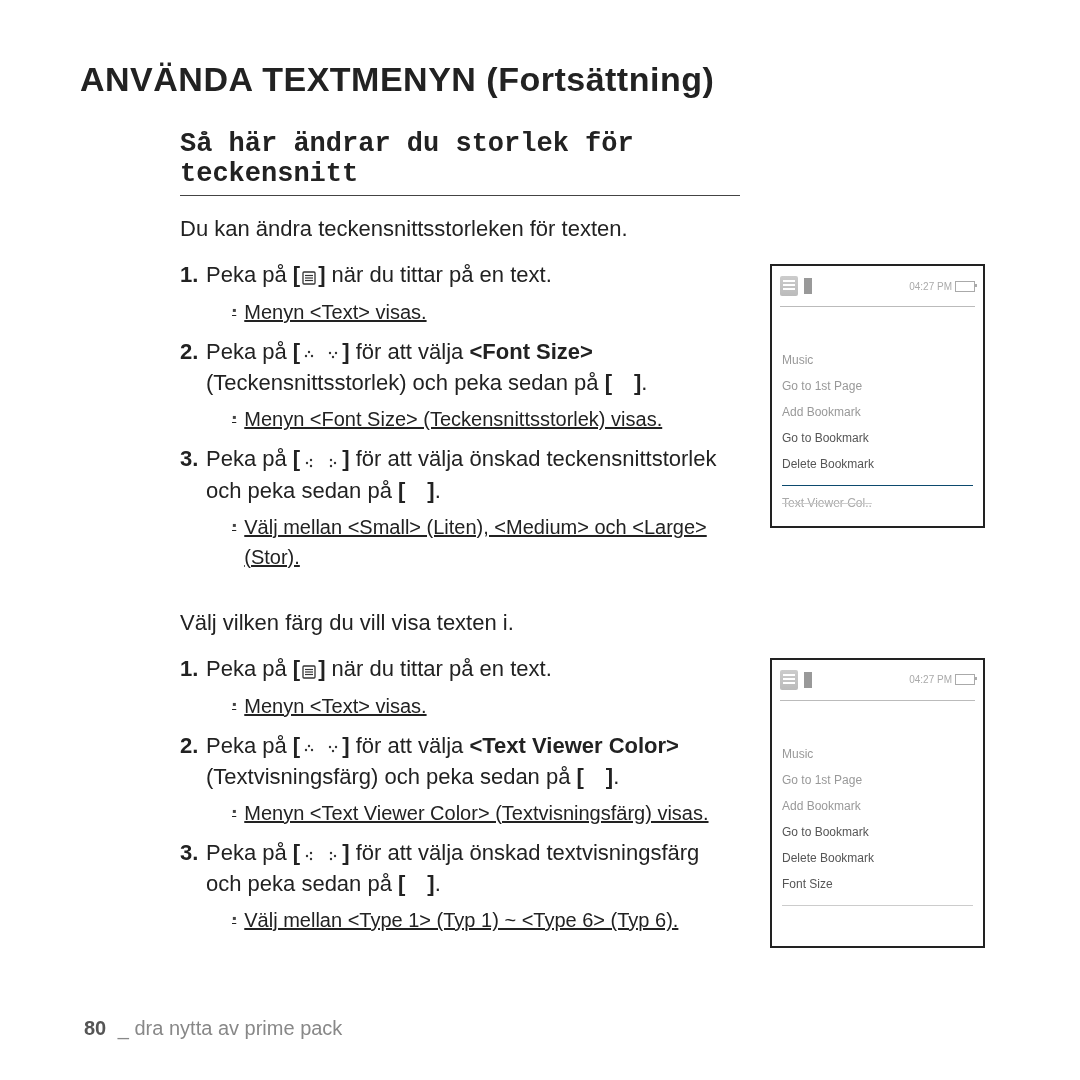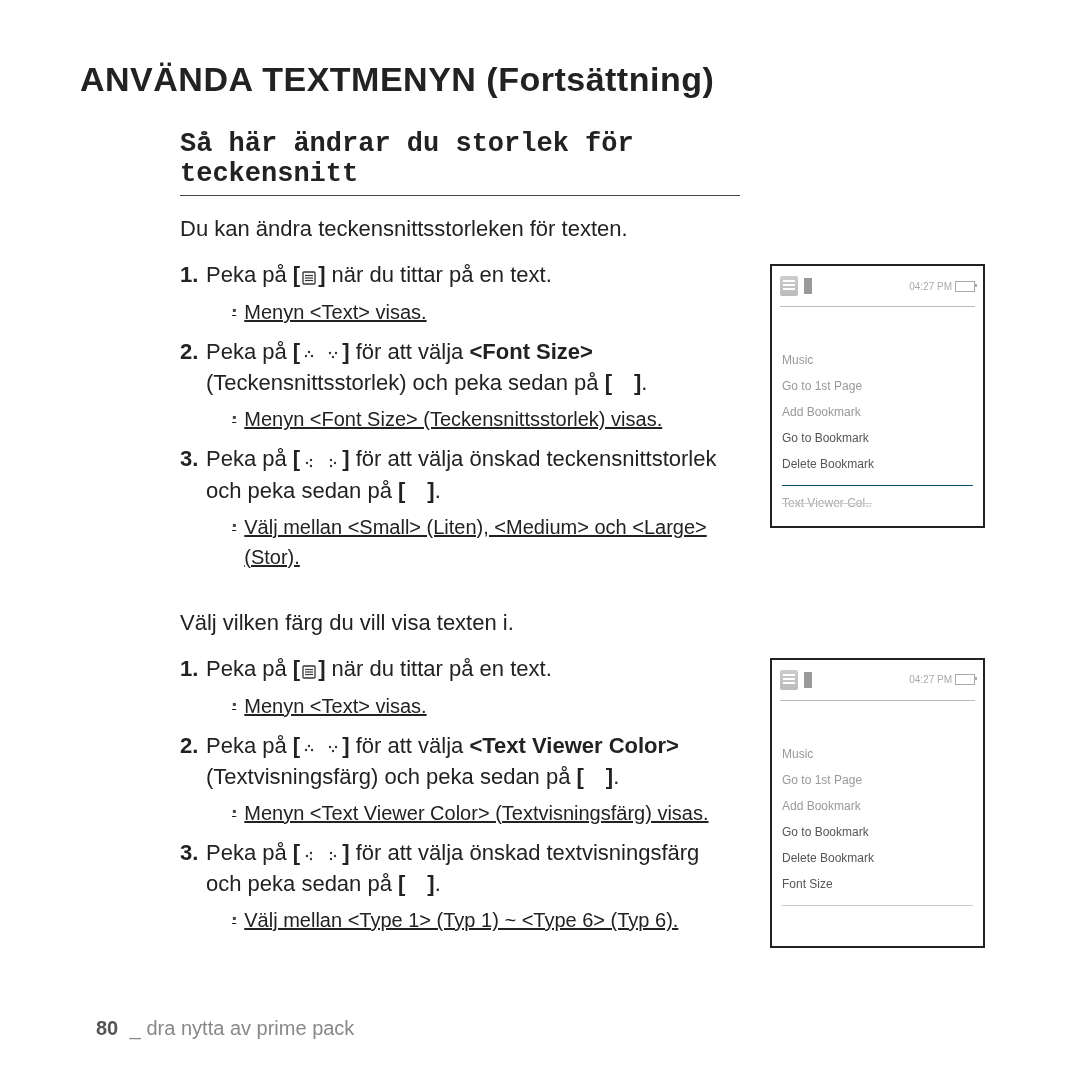--- a/index.html
+++ b/index.html
@@ -28,21 +28,21 @@
   .clock{font-size:10px;color:#aaa;display:flex;align-items:center;gap:3px;}
   .batt{width:18px;height:9px;border:1px solid #aaa;position:relative;}
   .batt::after{content:"";position:absolute;right:-3px;top:2px;width:2px;height:3px;background:#aaa;}
   .dev-sep{height:1px;background:#bbb;margin:0 8px;}
   .dev-gap{height:40px;}
   .dev-menu{padding:0 10px 10px 10px;}
   .mi{font-size:12px;color:#999;padding:6px 0;}
   .mi.dark{color:#555;}
   .mi.cut{color:#aaa;text-decoration:line-through;text-decoration-color:#ccc;border-top:1px solid #0c4a6e;padding-top:10px;margin-top:8px;}
   .mi.plain-top{border-top:1px solid #ccc;padding-top:10px;margin-top:8px;}
-  .footer{position:absolute;left:96px;bottom:40px;font-size:20px;color:#888;}
+  .footer{position:absolute;left:84px;bottom:40px;font-size:20px;color:#888;}
   .footer .pn{color:#555;font-weight:bold;margin-right:6px;}
   .section2{margin-top:28px;}
 </style>
 </head>
 <body>
 
 <div class="page">
   <h1>ANVÄNDA TEXTMENYN (Fortsättning)</h1>
 
   <h2>Så här ändrar du storlek för teckensnitt</h2>

